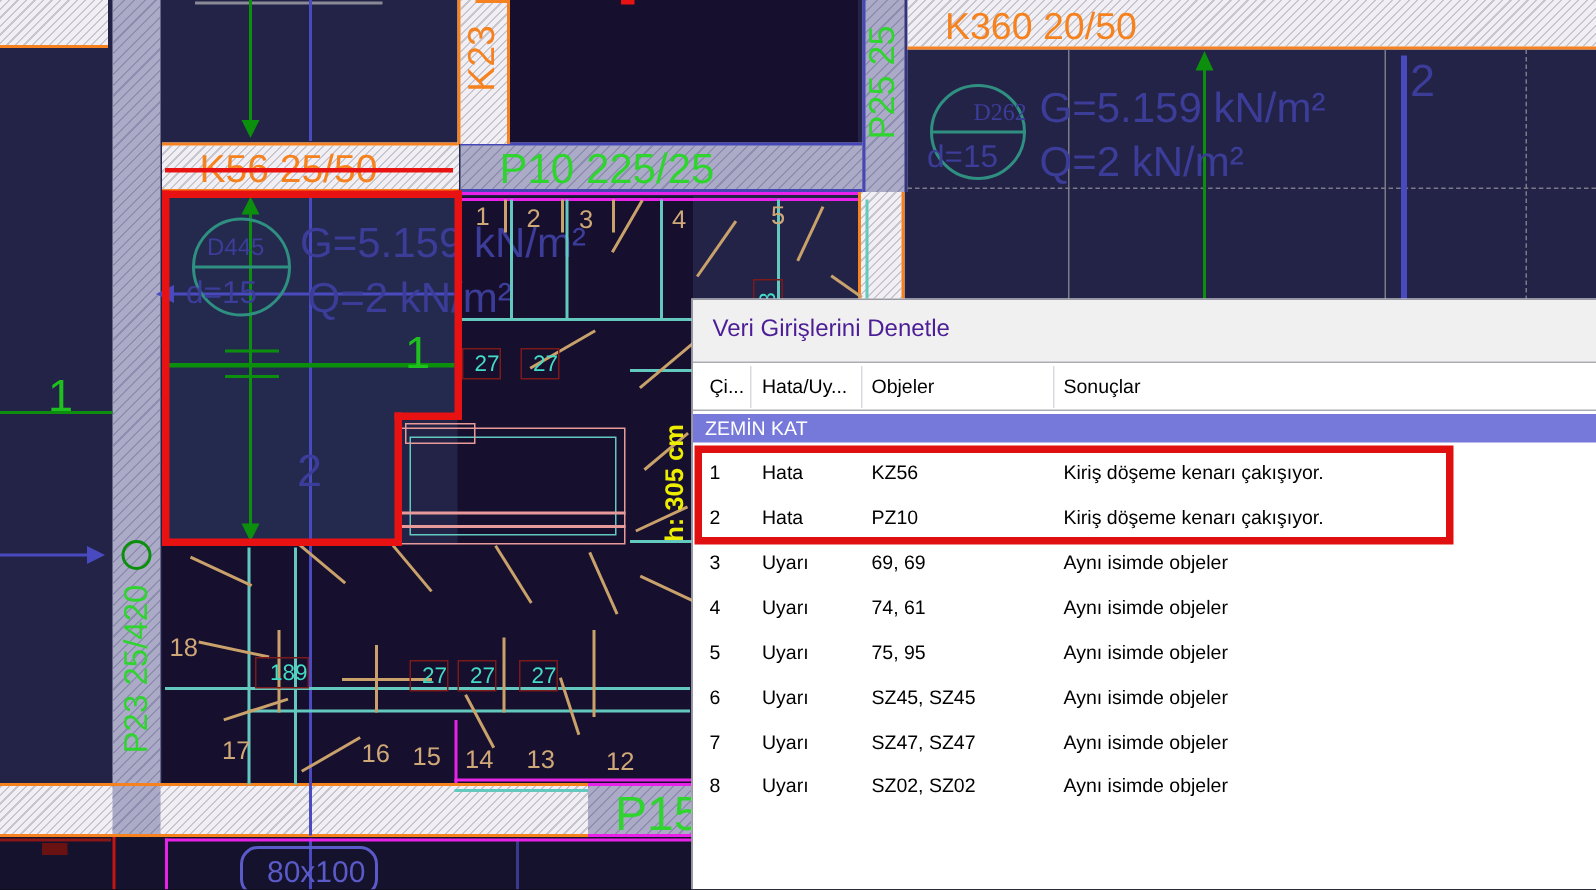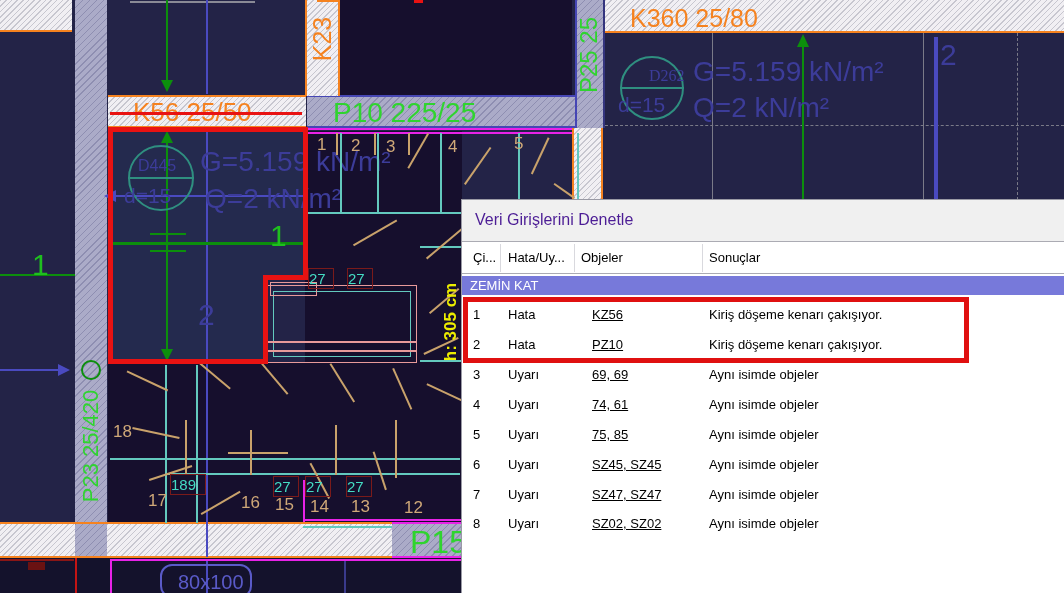--- a/index.html
+++ b/index.html
@@ -18,28 +18,28 @@
   .indigo{color:#3C3C99;}
   .tanTx{color:#CFA878;}
   .tealTx{color:#44DCC4;}
   .rot{transform:translate(-50%,-50%) rotate(-90deg);transform-origin:center center;}
   .vline,.hline{background:#4A4AC0;}
   .tan{background:#C9A26B;height:1.5px;}
   .tanv{background:#C9A26B;width:1.5px;}
   .tealL{background:#63C9BE;}
   .mag{background:#E822E8;}
   .arrow{width:0;height:0;background:transparent;}
-  .rbox{border:1.5px solid #7A1A1A;color:#44DCC4;font-size:15px;text-align:left;line-height:19px;margin-top:36px;}
+  .rbox{border:1.5px solid #7A1A1A;color:#44DCC4;font-size:15px;text-align:right;line-height:19px;}
   
   #dlg{left:461px;top:199px;width:603px;height:394px;background:#FFFFFF;
        border-left:1px solid #9A9AA5;border-top:1px solid #9A9AA5;}
   #dlg *{position:absolute;}
   .cellnum{left:11px;width:30px;}
   .celltype{left:46px;width:70px;}
-  .cellobj{left:130px;width:125px;text-decoration:underline;}
+  .cellobj{left:119px;width:125px;}
   .cellres{left:247px;width:350px;}
   .trow{left:0;width:603px;height:30px;font-size:13px;color:#000;}
   .trow div{top:8px;}
 </style>
 </head>
 <body>
 
 <div id="stage">
 
   <div class="dark" style="left:340px;top:0;width:232px;height:96px;"></div>
@@ -109,21 +109,21 @@
   <div style="left:620px;top:87px;width:64px;height:2px;background:#2F8F80;"></div>
   <div class="lab indigo" style="left:649px;top:68px;font-size:16px;font-family:Liberation Serif, serif;">D262</div>
   <div class="lab indigo" style="left:618px;top:94px;font-size:21px;">d=15</div>
   <div class="lab indigo" style="left:693px;top:58px;font-size:28px;">G=5.159 kN/m²</div>
   <div class="lab indigo" style="left:693px;top:94px;font-size:28px;">Q=2 kN/m²</div>
   <div class="lab indigo" style="left:940px;top:40px;font-size:30px;">2</div>
 
   <div class="lab orange" style="left:133px;top:99px;font-size:26px;">K56 25/50</div>
   <div style="left:110px;top:112px;width:192px;height:3px;background:#E81212;"></div>
   <div class="lab orange rot" style="left:322px;top:39px;font-size:25px;">K23</div>
-  <div class="lab orange" style="left:630px;top:6px;font-size:25px;">K360   25/80</div>
+  <div class="lab orange" style="left:630px;top:6px;font-size:25px;">K360   20/50</div>
   <div class="lab green" style="left:333px;top:99px;font-size:28px;">P10   225/25</div>
   <div class="lab green rot" style="left:589px;top:55px;font-size:24px;">P25  25</div>
   <div class="lab green rot" style="left:91px;top:446px;font-size:22px;">P23   25/420</div>
   <div class="lab green" style="left:410px;top:526px;font-size:32px;">P15</div>
 
   <div class="mag" style="left:308px;top:128px;width:264px;height:2px;"></div>
   <div class="mag" style="left:308px;top:132px;width:264px;height:2px;"></div>
   <div class="tealL" style="left:340px;top:133px;width:1.5px;height:80px;"></div>
   <div class="tealL" style="left:377px;top:133px;width:1.5px;height:80px;"></div>
   <div class="tealL" style="left:440px;top:133px;width:1.5px;height:80px;"></div>
@@ -257,21 +257,21 @@
     </div>
     <div class="trow" style="top:189px;">
       <div class="cellnum">4</div>
       <div class="celltype">Uyarı</div>
       <div class="cellobj">74, 61</div>
       <div class="cellres">Aynı isimde objeler</div>
     </div>
     <div class="trow" style="top:219px;">
       <div class="cellnum">5</div>
       <div class="celltype">Uyarı</div>
-      <div class="cellobj">75, 85</div>
+      <div class="cellobj">75, 95</div>
       <div class="cellres">Aynı isimde objeler</div>
     </div>
     <div class="trow" style="top:249px;">
       <div class="cellnum">6</div>
       <div class="celltype">Uyarı</div>
       <div class="cellobj">SZ45, SZ45</div>
       <div class="cellres">Aynı isimde objeler</div>
     </div>
     <div class="trow" style="top:279px;">
       <div class="cellnum">7</div>

